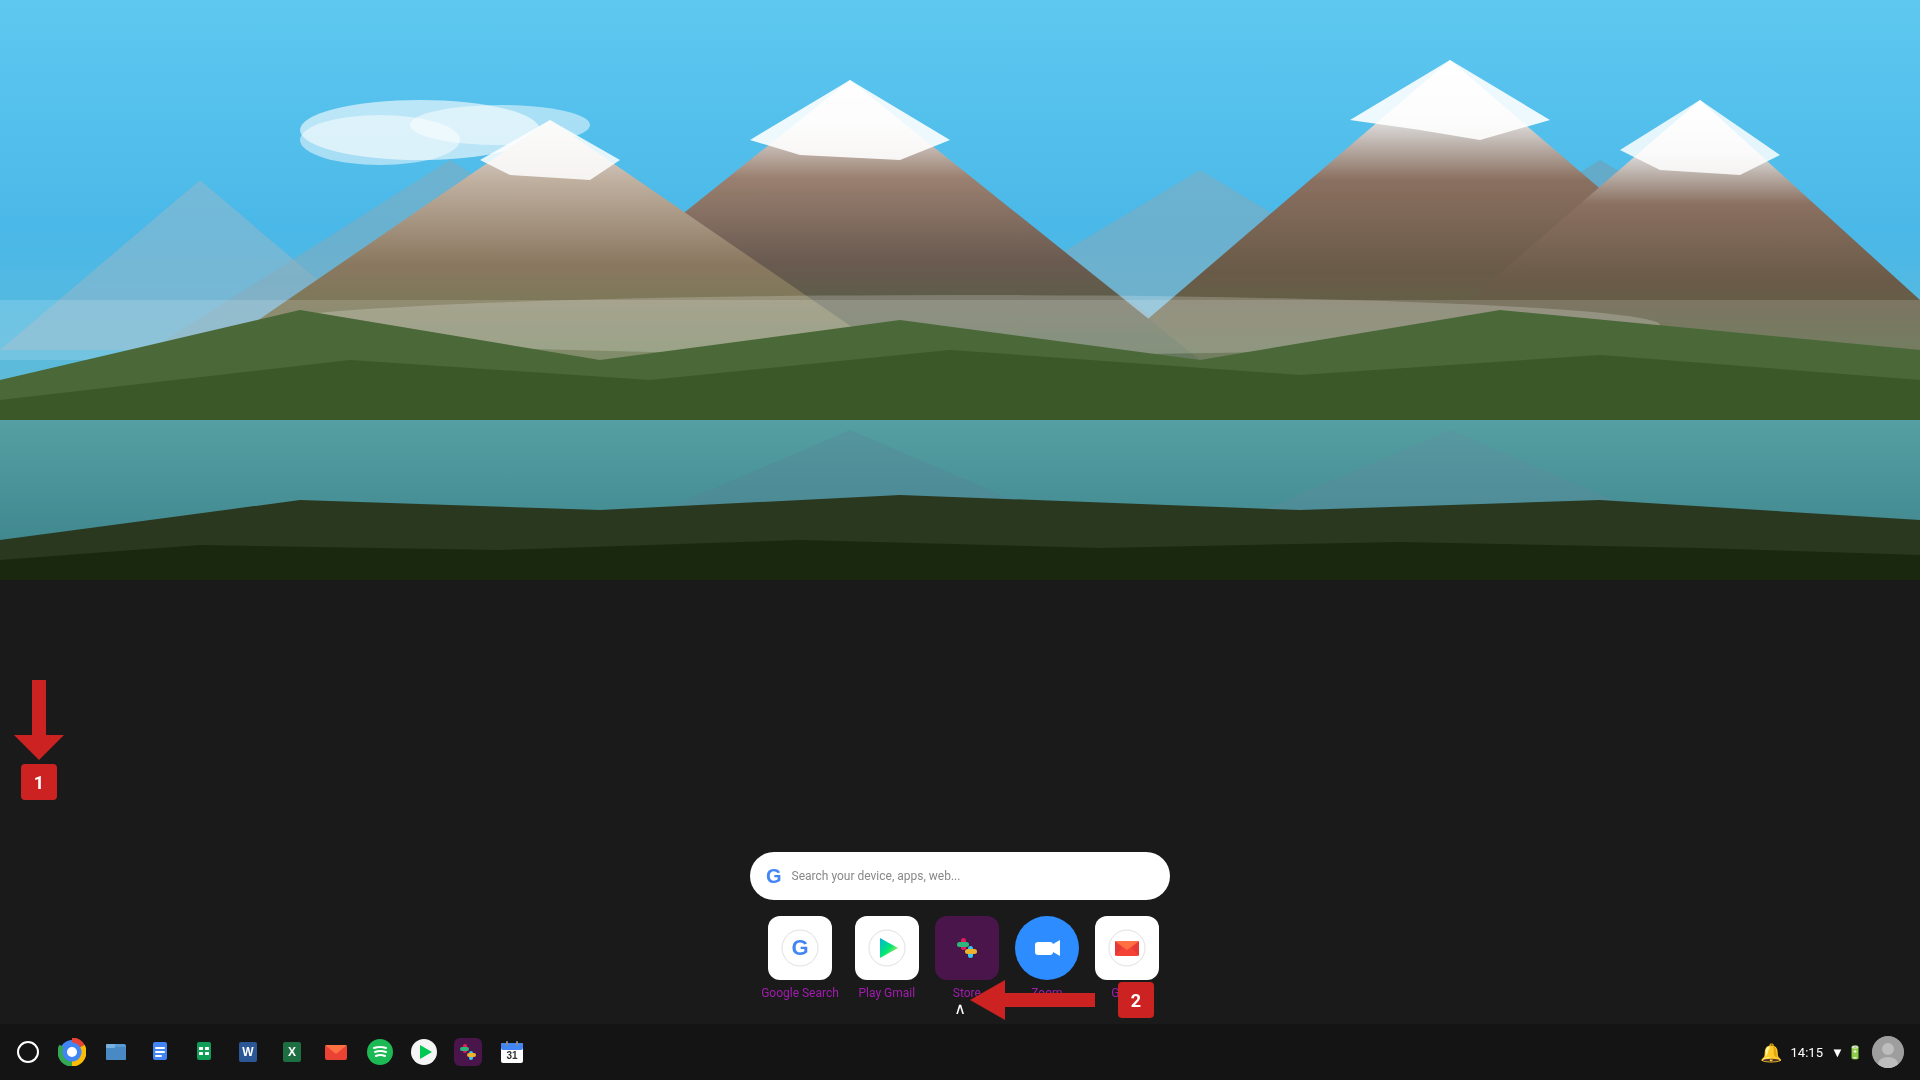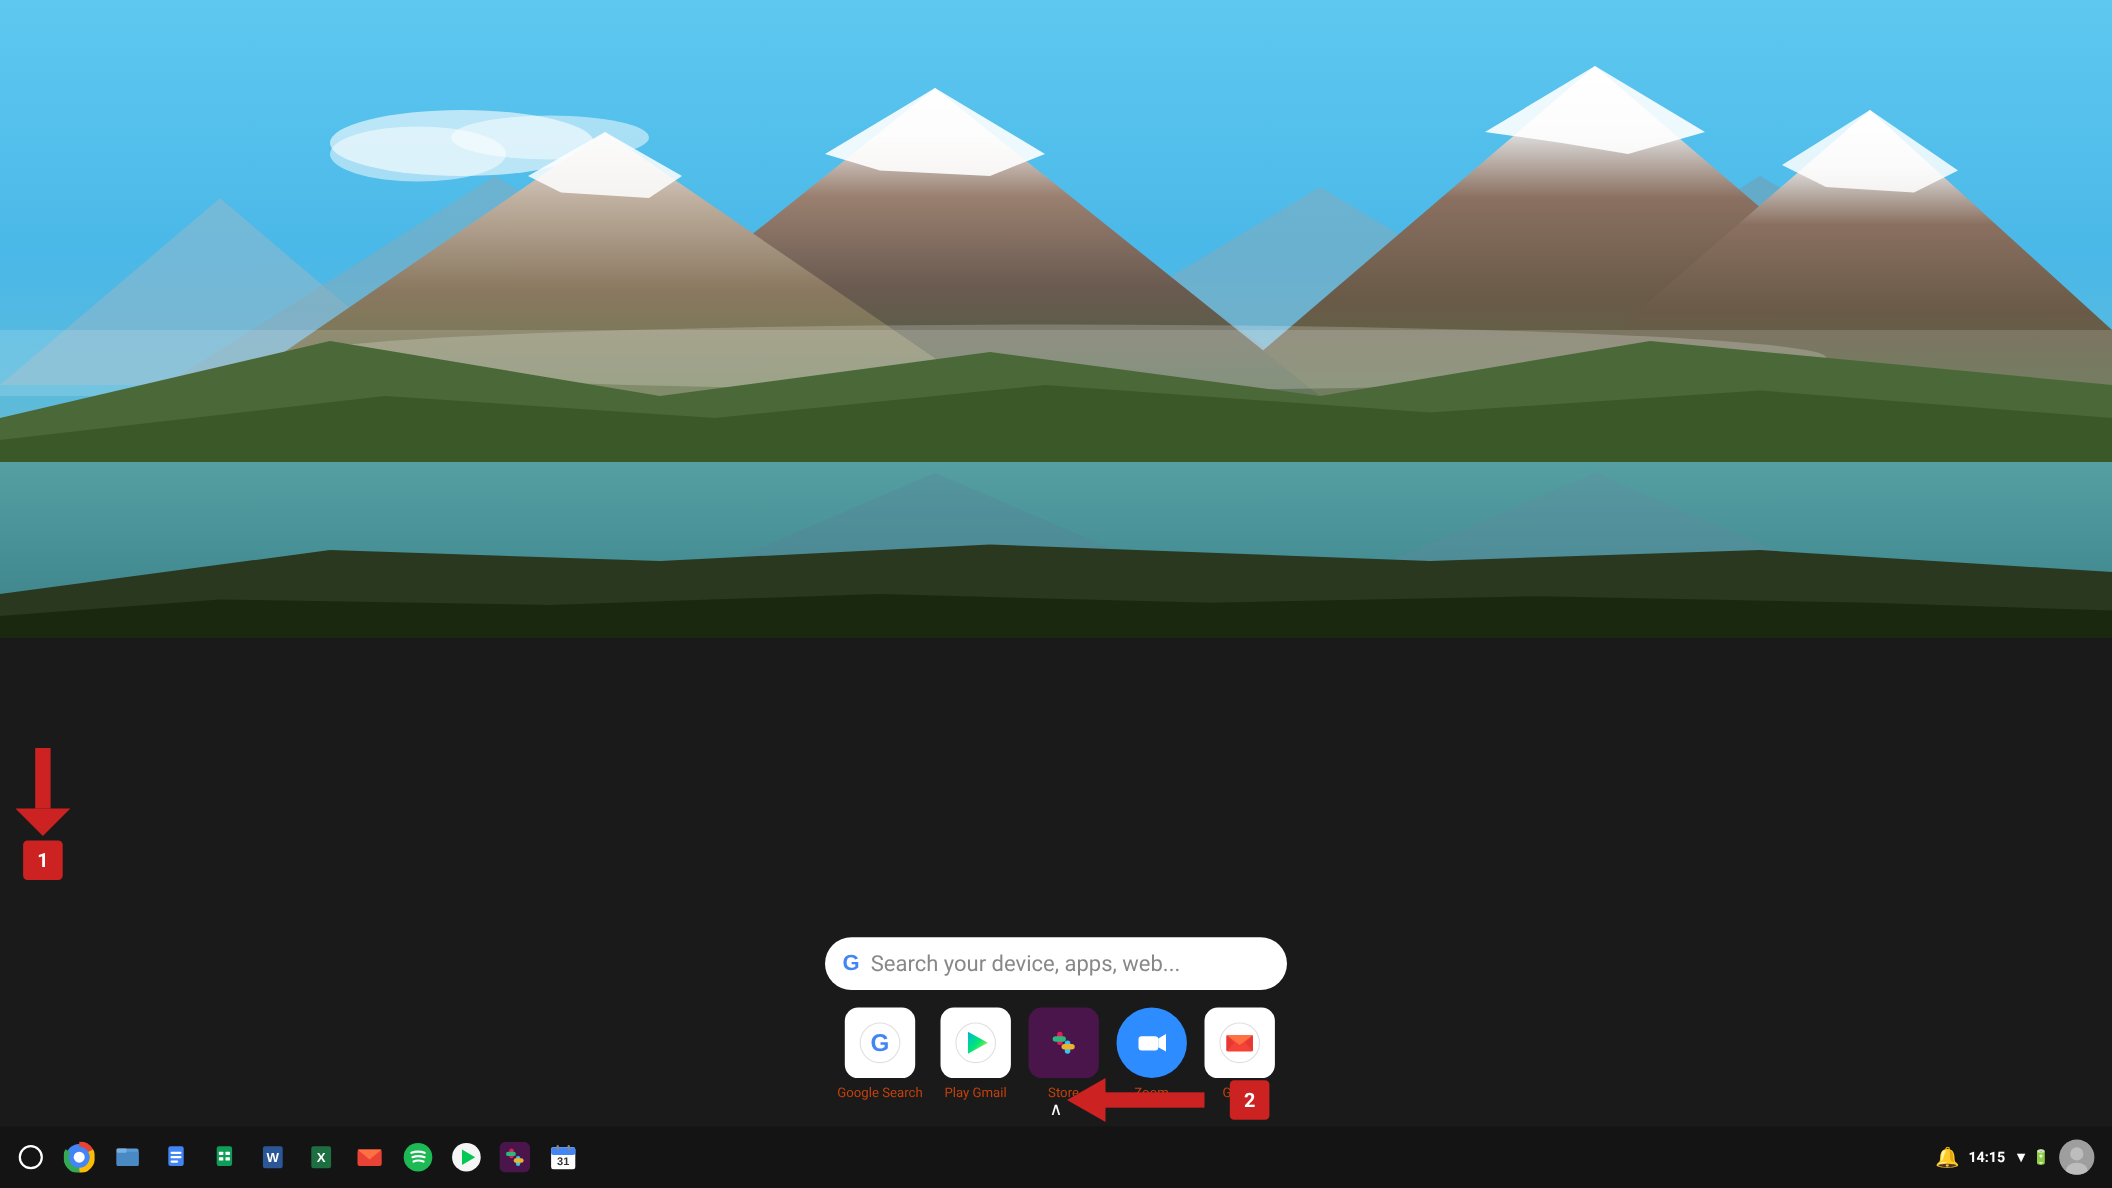--- a/index.html
+++ b/index.html
@@ -73,21 +73,21 @@
 
     .g-logo {
       font-size: 20px;
       font-weight: bold;
       color: #4285f4;
       font-family: Arial, sans-serif;
     }
 
     #search-placeholder {
       color: #888;
-      font-size: 20px;
+      font-size: 12px;
     }
 
     
     #app-row {
       display: flex;
       gap: 16px;
       align-items: flex-start;
       justify-content: center;
     }
 
@@ -104,21 +104,21 @@
       height: 64px;
       border-radius: 12px;
       display: flex;
       align-items: center;
       justify-content: center;
       font-size: 28px;
       font-weight: bold;
     }
 
     .app-label {
-      color: #c2410c;
+      color: #a21caf;
       font-size: 12px;
       text-align: center;
     }
 
     
     .icon-google-search {
       background: white;
       color: #4285f4;
     }
 
@@ -475,21 +475,21 @@
         <rect x="8" y="3" width="2" height="5" rx="1" fill="#888"></rect>
         <rect x="18" y="3" width="2" height="5" rx="1" fill="#888"></rect>
       </svg>
     </div>
   </div>
 
   <div id="shelf-right">
 
     <div style="color:white;font-size:18px;cursor:pointer;">🔔</div>
 
-    <div style="color:white;font-size:13px;font-weight:700;">14:15</div>
+    <div style="color:white;font-size:13px;font-weight:400;">14:15</div>
 
     <div style="color:white;font-size:13px;display:flex;gap:4px;cursor:pointer;">
       <span>▼</span>
       <span>🔋</span>
     </div>
 
     <div style="width:32px;height:32px;border-radius:50%;background:#888;overflow:hidden;cursor:pointer;">
       <svg width="32" height="32" viewBox="0 0 32 32">
         <circle cx="16" cy="16" r="16" fill="#9e9e9e"></circle>
         <circle cx="16" cy="13" r="6" fill="#bdbdbd"></circle>

